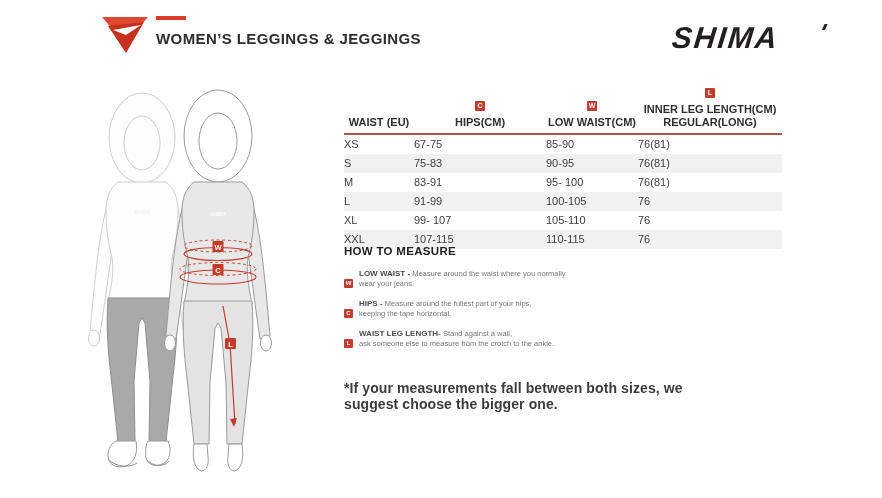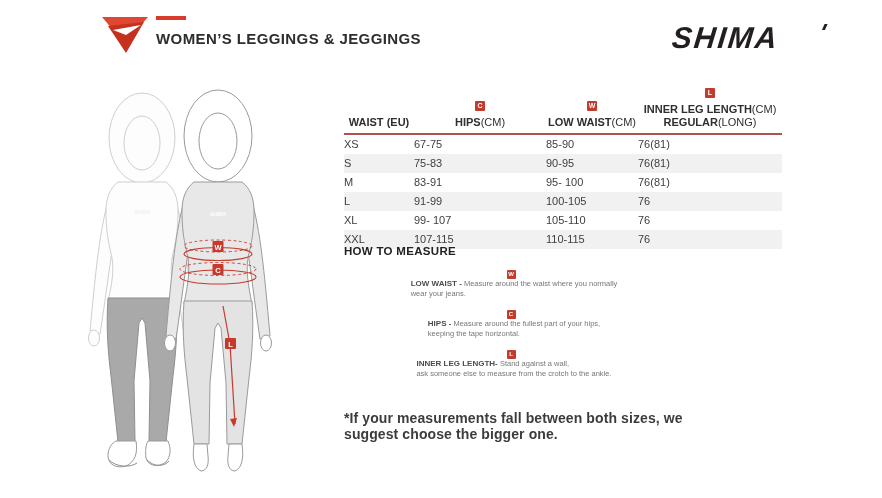--- a/index.html
+++ b/index.html
@@ -16,31 +16,31 @@
       font-size:30px; font-weight:bold; font-style:italic; color:#231f20;
       letter-spacing:2px; transform:skewX(-6deg); line-height:32px; }
   .brand-tick { position:absolute; right:-8px; top:2px; width:3px; height:6px; background:#231f20; transform:skewX(-18deg); }
 
   
   .size-table { position:absolute; left:344px; top:88px; width:438px; font-size:11px; color:#3e3e3e; }
   .thead { display:grid; grid-template-columns:70px 132px 92px 144px; align-items:end;
            border-bottom:2px solid #b0524b; padding-bottom:4px; }
   .th { text-align:center; font-weight:bold; color:#2f2f2f; line-height:13px; }
   .th .badge-row { height:12px; display:flex; justify-content:center; margin-bottom:3px; }
-  .paren { font-weight:normal; }
+  .paren { font-weight:bold; }
   .mini-badge { display:inline-block; width:10px; height:10px; background:#c23b2d; color:#fff;
       font-size:7px; font-weight:bold; text-align:center; line-height:10px; border-radius:1px; }
   .trow { display:grid; grid-template-columns:70px 132px 92px 144px; height:19px; line-height:19px; }
   .trow.alt { background:#f1f1f1; }
   .td { }
 
   
   .htm { position:absolute; left:344px; top:245px; width:340px; }
   .htm-heading { font-size:11.5px; font-weight:bold; color:#222; letter-spacing:.3px; margin-bottom:12px; }
-  .htm-item { display:flex; align-items:center; margin-bottom:11px;flex-direction:column; }
+  .htm-item { display:flex; align-items:flex-end; margin-bottom:11px; }
   .htm-item .mini-badge { flex:0 0 auto; margin-right:6px; margin-top:1px; width:9px; height:9px; line-height:9px; font-size:6px; }
   .htm-text { font-size:7.5px; line-height:9.5px; color:#777; }
   .htm-term { font-size:8px; font-weight:bold; color:#4c4c4c; }
   .htm-footnote { font-size:14px; font-weight:bold; color:#3c3c3c; margin-top:32px; letter-spacing:.1px; }
 
   
   .fig { position:absolute; left:78px; top:86px; width:256px; height:404px; }
 </style>
 </head>
 <body>
@@ -196,21 +196,21 @@
       <div class="htm-text">
         <span class="htm-term">HIPS -</span>
         <span>Measure around the fullest part of your hips,</span><br>
         <span>keeping the tape horizontal.</span>
       </div>
     </div>
 
     <div class="htm-item">
       <span class="mini-badge">L</span>
       <div class="htm-text">
-        <span class="htm-term">INNER LEG LENGTH-</span>
+        <span class="htm-term">WAIST LEG LENGTH-</span>
         <span>Stand against a wall,</span><br>
         <span>ask someone else to measure from the crotch to the ankle.</span>
       </div>
     </div>
 
     <div class="htm-footnote">*If your measurements fall between both sizes, we suggest choose the bigger one.</div>
   </div>
 
 </div>
 

